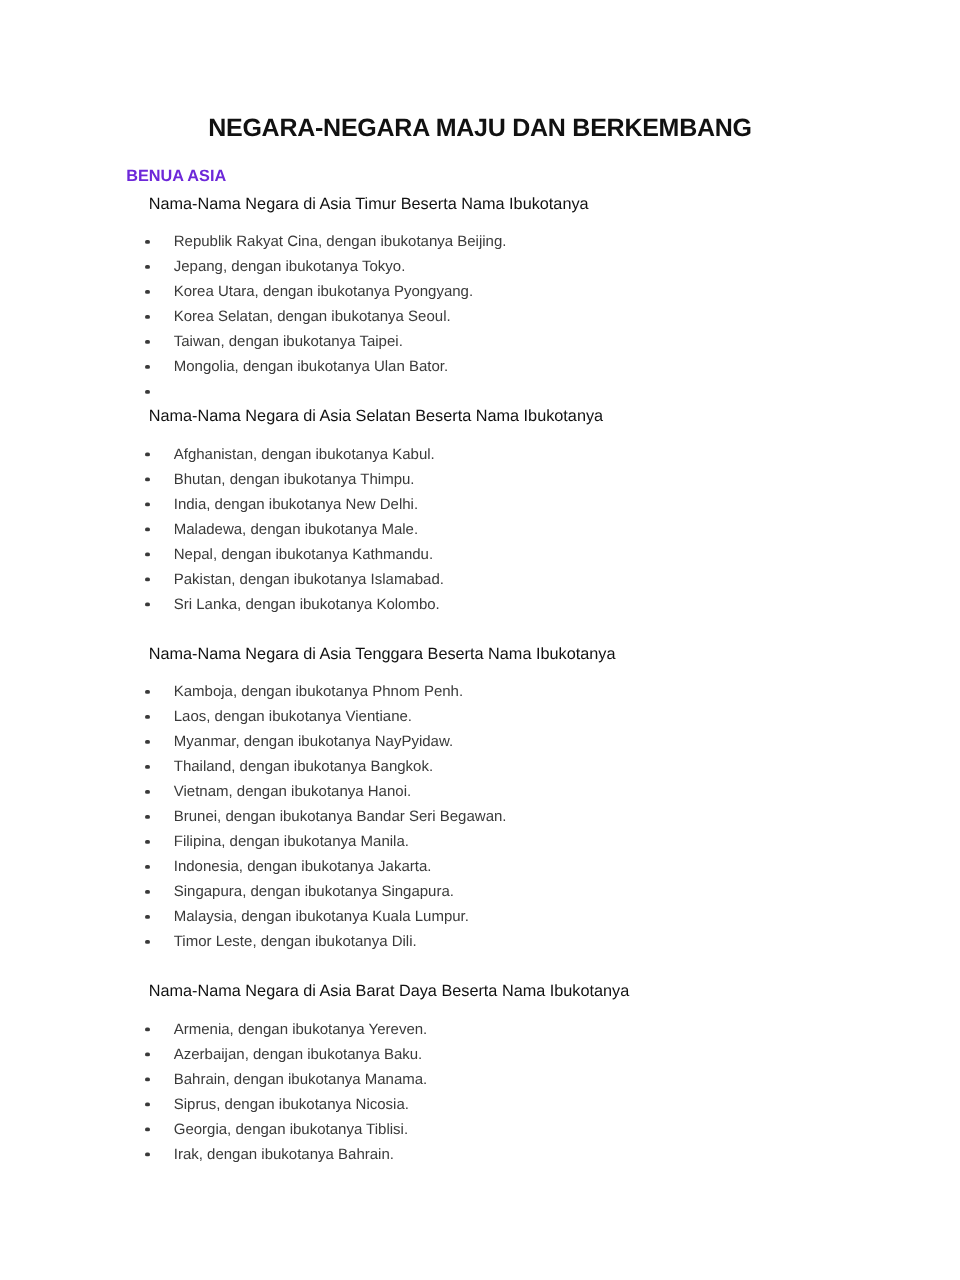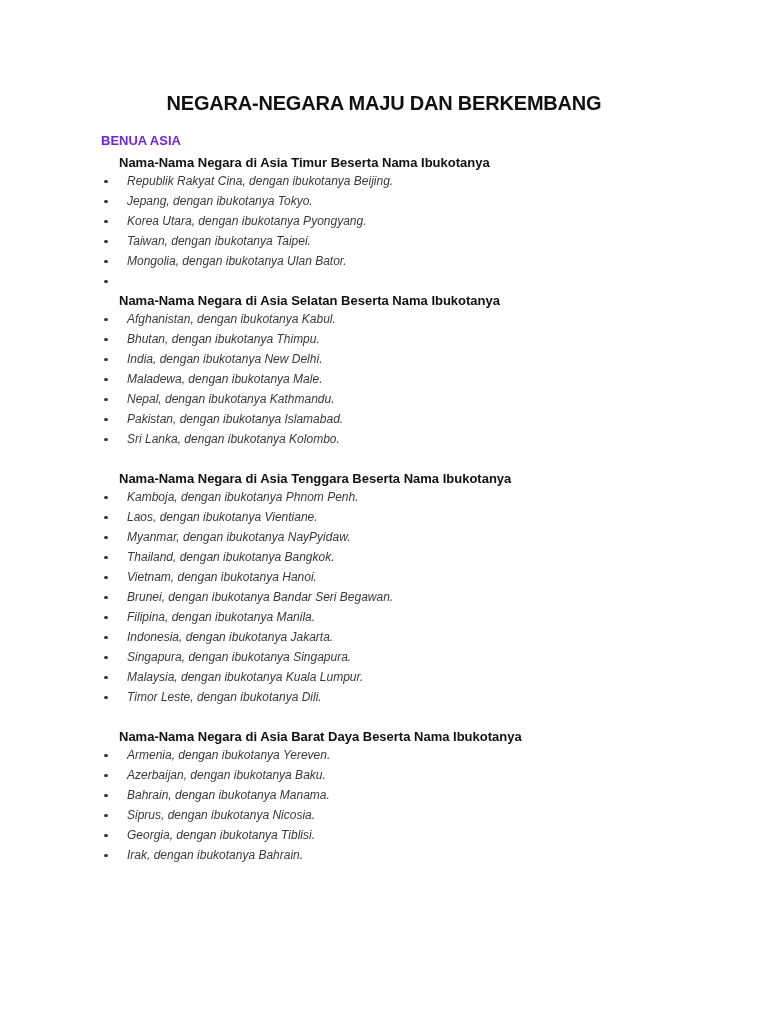--- a/index.html
+++ b/index.html
@@ -31,33 +31,32 @@
     font-size: 13px;
     line-height: 16px;
     font-weight: bold;
     color: #6d28d9;
   }
   .section { margin: 0; }
   .section-heading {
     margin: 6px 0 0 0;
     font-size: 13px;
     line-height: 16px;
-    font-weight: bold;
+    font-weight: normal;
     color: #111111;
     padding-left: 18px;
   }
   .section + .section .section-heading,
   .section:not(:first-child) .section-heading {
     margin-top: 22px;
   }
   ul.country-list {
     list-style: none;
-    margin: 0;
+    margin: 12px;
     padding: 0;
-    font-style: italic;
   }
   ul.country-list li {
     position: relative;
     padding-left: 26px;
     font-size: 12px;
     line-height: 20px;
     color: #3a3a3a;
   }
   ul.country-list li .bullet {
     position: absolute;
@@ -77,20 +76,21 @@
 
   <h2 class="continent-heading">BENUA ASIA</h2>
 
   <div id="sections">
       <section class="section">
         <h3 class="section-heading">Nama-Nama Negara di Asia Timur Beserta Nama Ibukotanya</h3>
         <ul class="country-list">
           <li><span class="bullet"></span><span>Republik Rakyat Cina, dengan ibukotanya Beijing.</span></li>
           <li><span class="bullet"></span><span>Jepang, dengan ibukotanya Tokyo.</span></li>
           <li><span class="bullet"></span><span>Korea Utara, dengan ibukotanya Pyongyang.</span></li>
+          <li><span class="bullet"></span><span>Korea Selatan, dengan ibukotanya Seoul.</span></li>
           <li><span class="bullet"></span><span>Taiwan, dengan ibukotanya Taipei.</span></li>
           <li><span class="bullet"></span><span>Mongolia, dengan ibukotanya Ulan Bator.</span></li>
           <li><span class="bullet"></span></li>
         </ul>
       </section>
       <section class="section">
         <h3 class="section-heading">Nama-Nama Negara di Asia Selatan Beserta Nama Ibukotanya</h3>
         <ul class="country-list">
           <li><span class="bullet"></span><span>Afghanistan, dengan ibukotanya Kabul.</span></li>
           <li><span class="bullet"></span><span>Bhutan, dengan ibukotanya Thimpu.</span></li>

